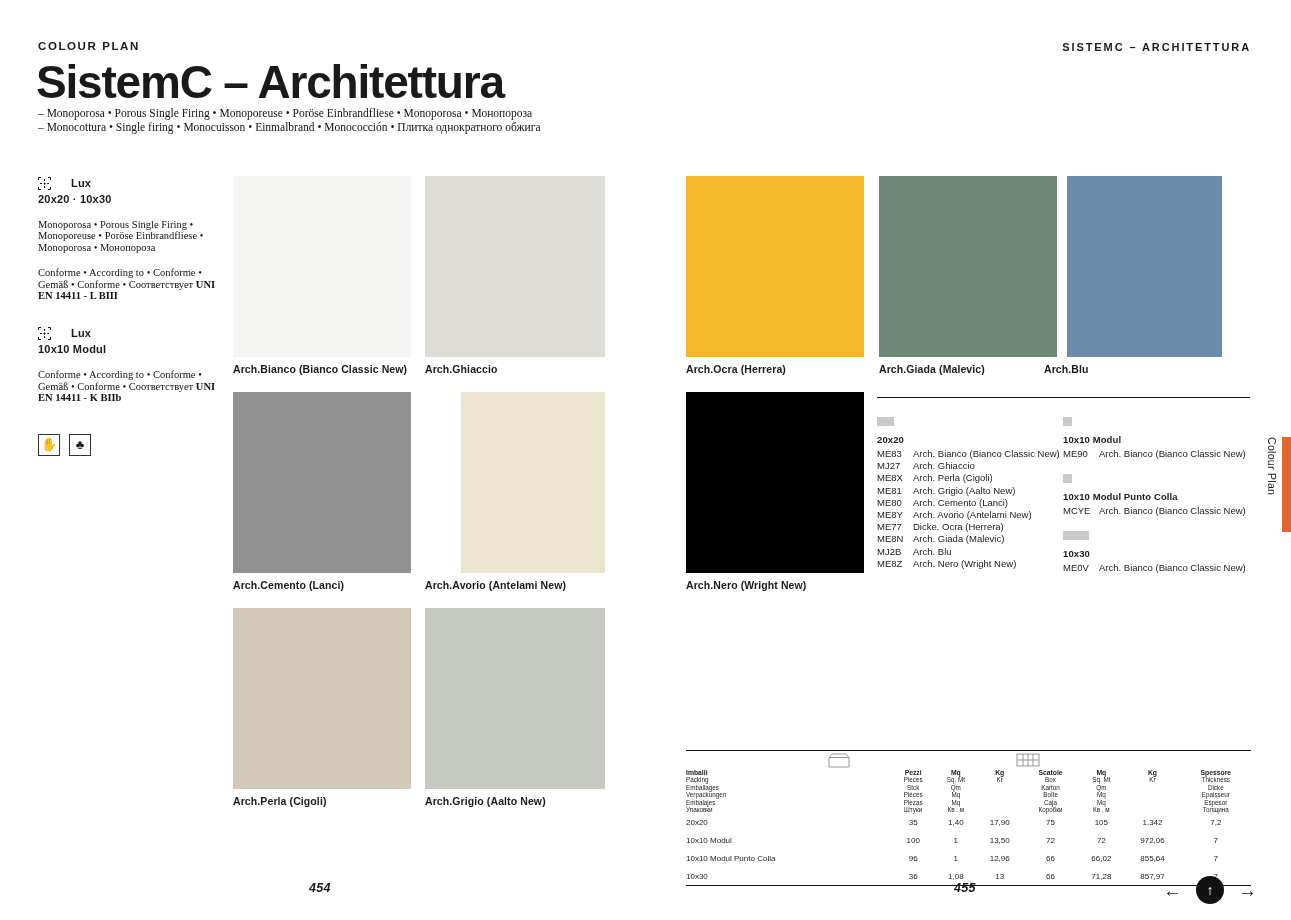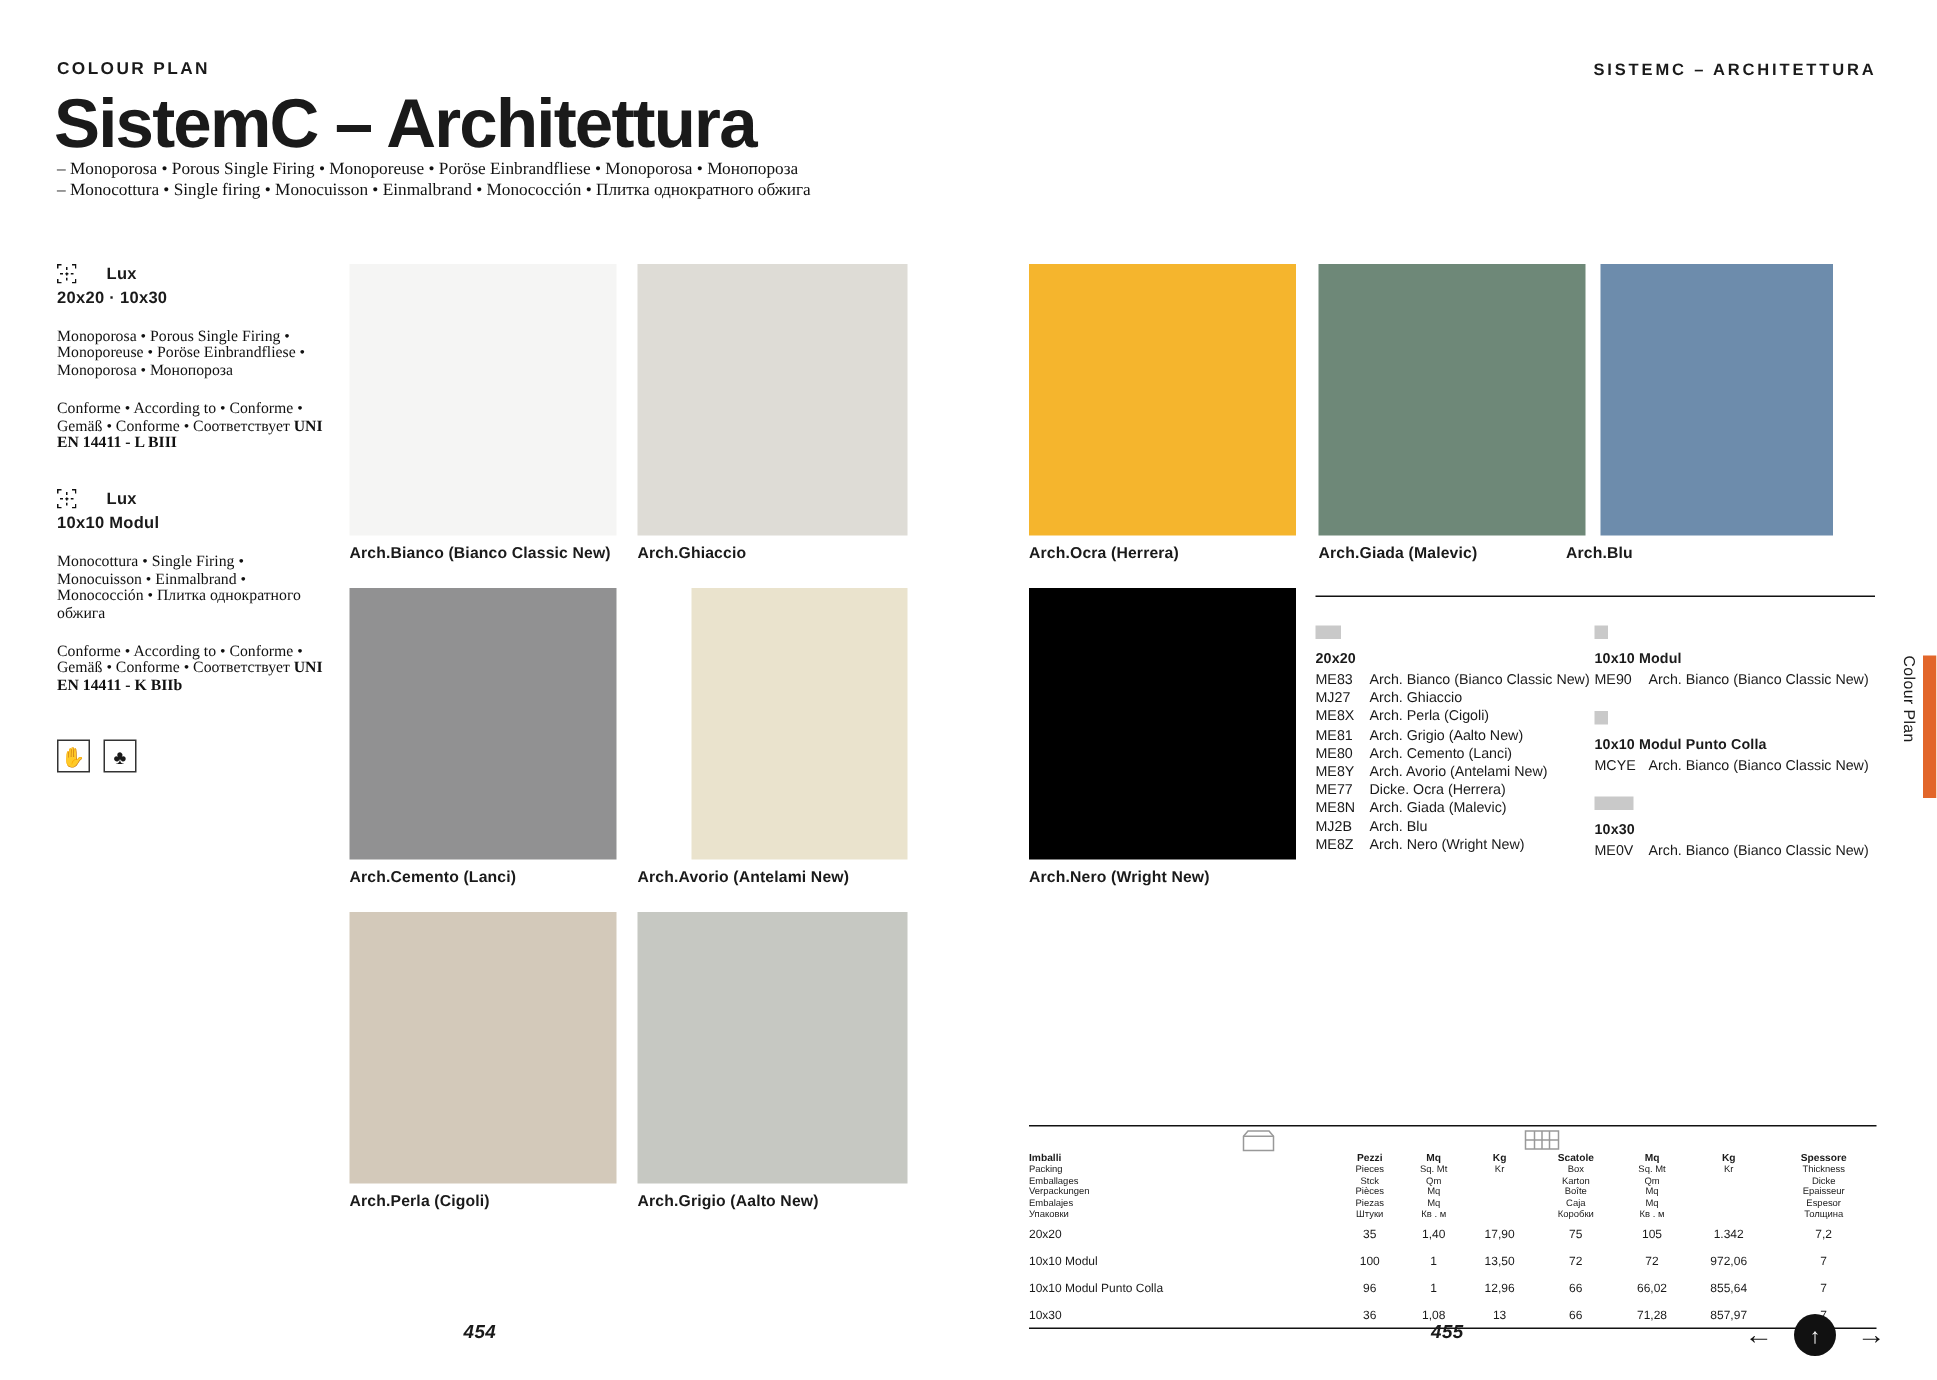--- a/index.html
+++ b/index.html
@@ -150,21 +150,20 @@
     <div class="lux-row">
       <span class="lux-icon">
         <svg width="13" height="13" viewBox="0 0 13 13">
           <path d="M0.5 3 L0.5 0.5 L3 0.5 M10 0.5 L12.5 0.5 L12.5 3 M12.5 10 L12.5 12.5 L10 12.5 M3 12.5 L0.5 12.5 L0.5 10" fill="none" stroke="#111" stroke-width="1"></path>
           <path d="M6.5 2 L6.5 11 M2 6.5 L11 6.5" fill="none" stroke="#111" stroke-width="1" stroke-dasharray="2 1.6"></path>
         </svg>
       </span>
       <span class="lux-label">Lux</span>
     </div>
     <div class="lux-size">10x10 Modul</div>
-    <div class="serif-block">Monocottura • Single Firing • Monocuisson • Einmalbrand • Monococción • Плитка однократного обжига</div>
     <div class="serif-block">
       <span>Conforme • According to • Conforme • Gemäß • Conforme • Соответствует</span>
       <b>UNI EN 14411 - K BIIb</b>
     </div>
 
     <div class="cert-icons">
       <span class="cert-box">✋</span>
       <span class="cert-box">♣</span>
     </div>
   </div>

